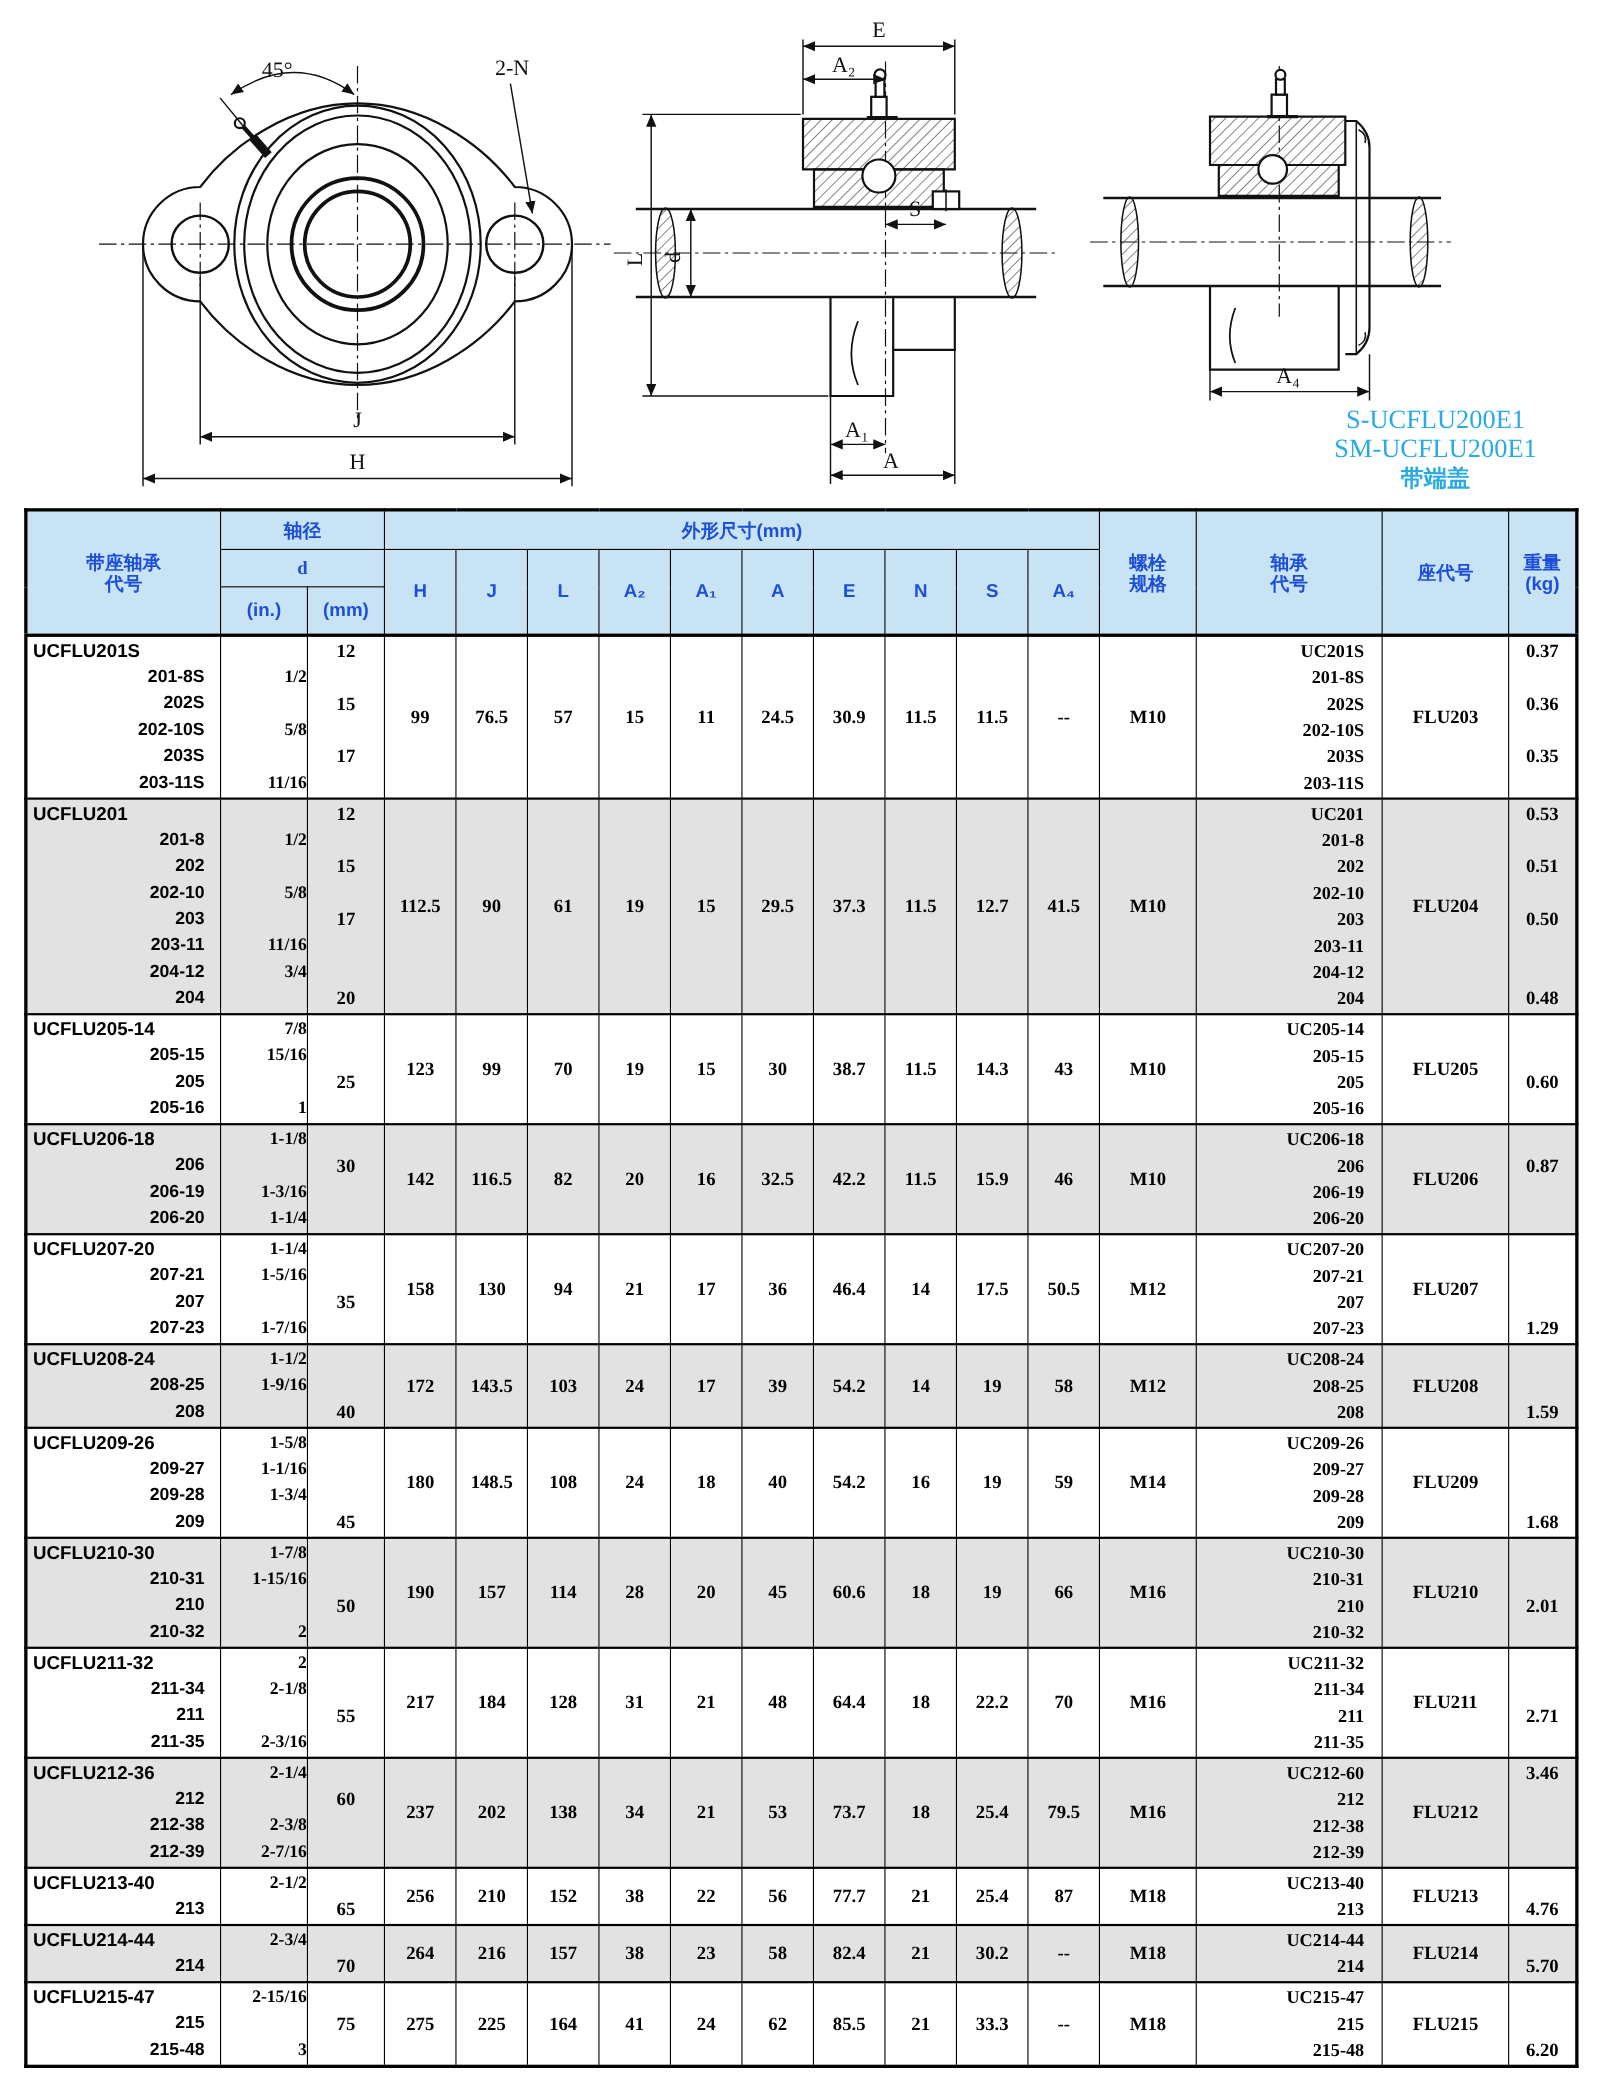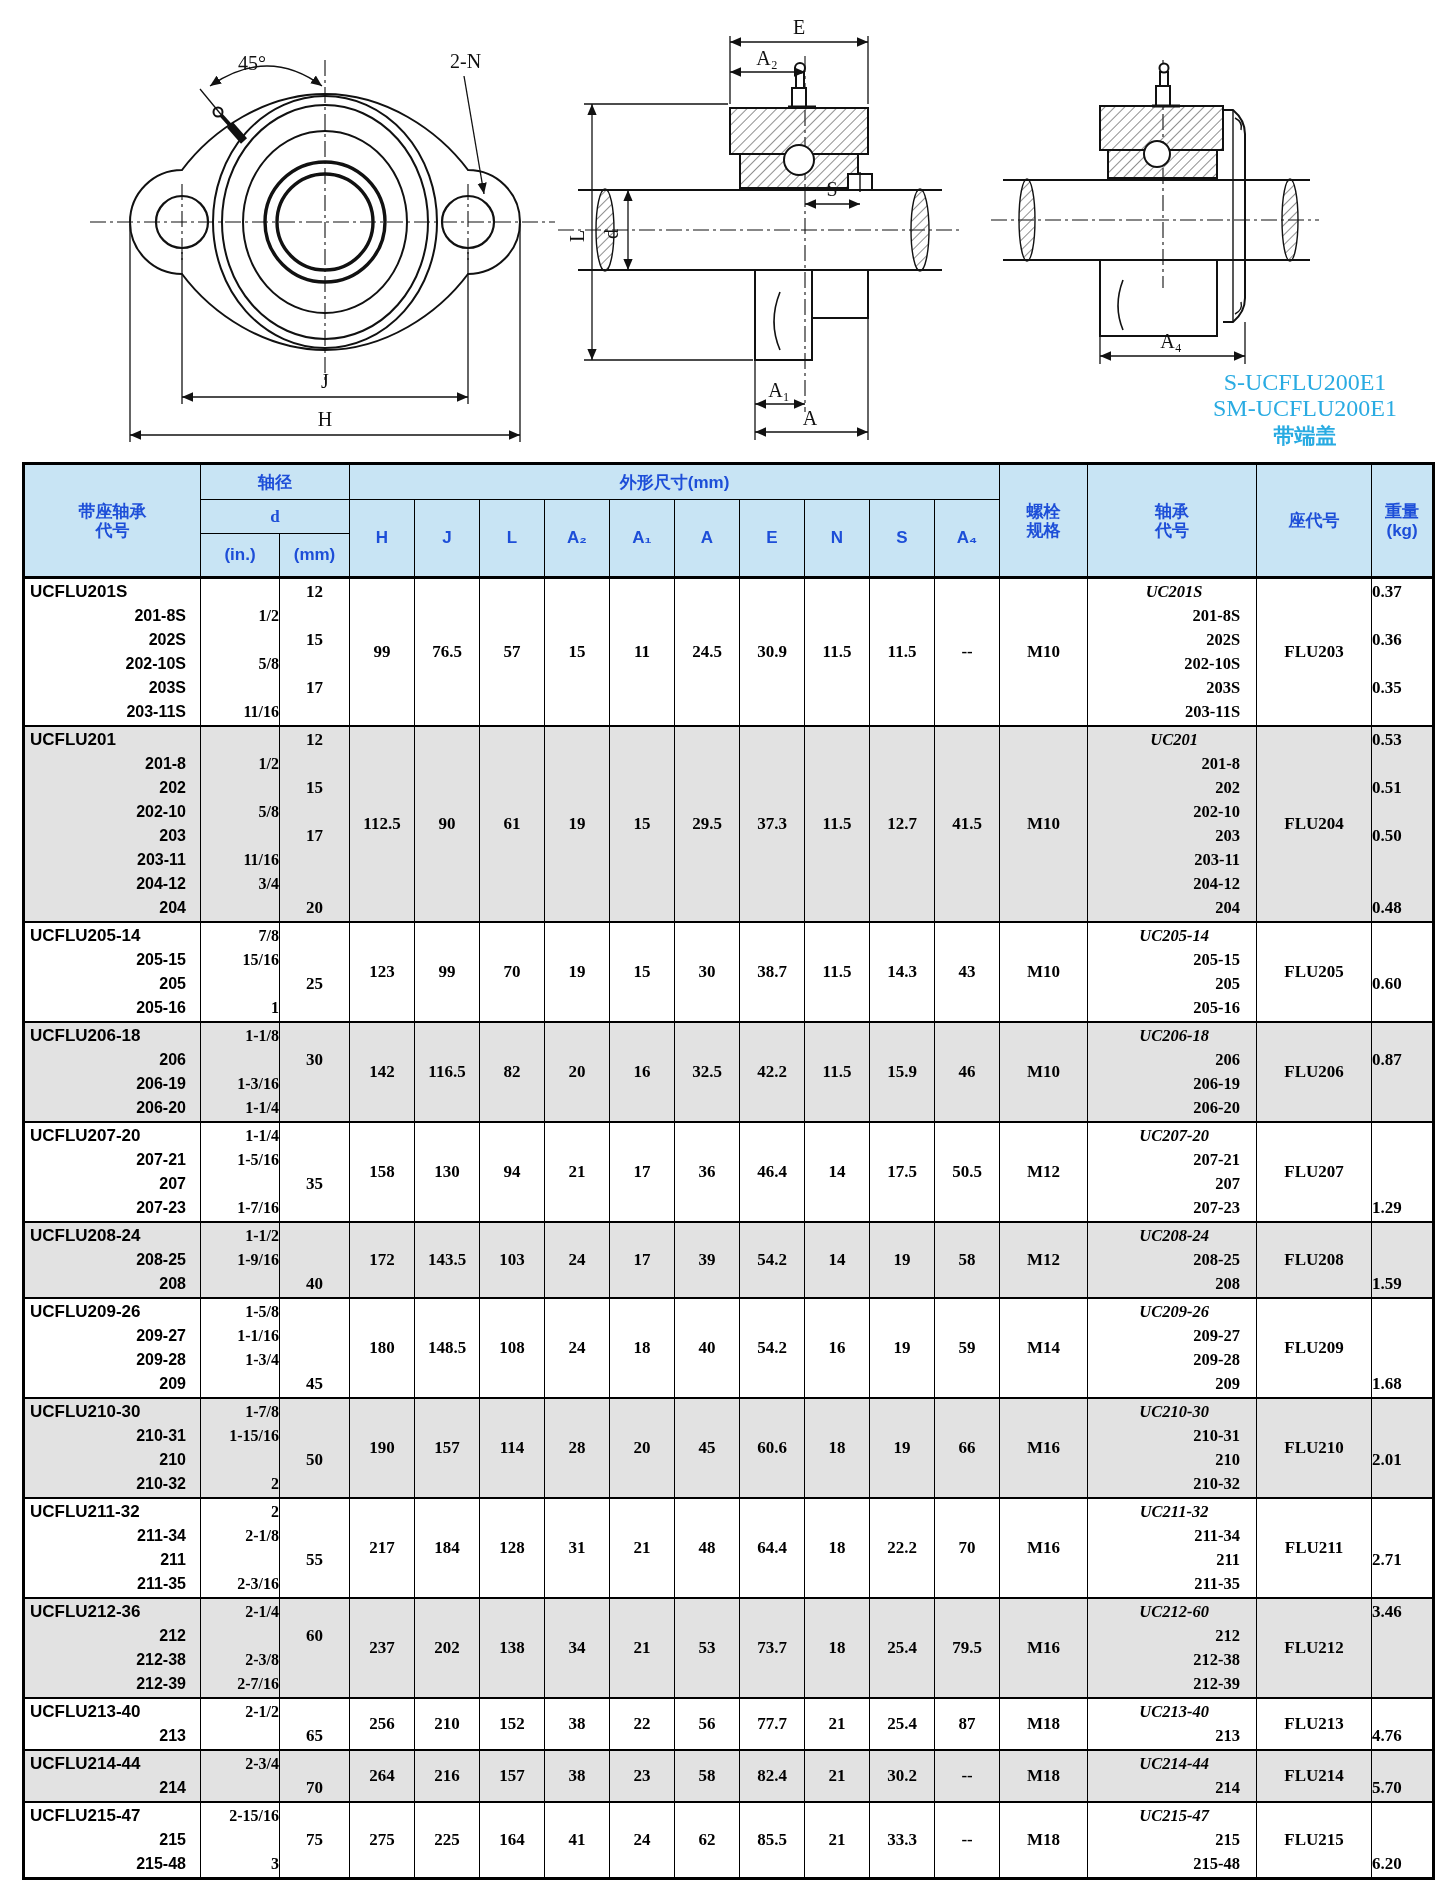--- a/index.html
+++ b/index.html
@@ -24,24 +24,24 @@
   tbody td{border-left:1.6px solid #000;border-right:1.6px solid #000;padding:0;vertical-align:middle;background:#fff;}
   tbody tr.shaded td{background:#E2E2E2;}
   .lines-cell{padding:1px 0;}
   .line{height:24px;line-height:24px;white-space:nowrap;font-weight:bold;font-size:17px;
         font-family:"Liberation Serif","DejaVu Serif",serif;}
   .codecol .line{font-family:"Liberation Sans","DejaVu Sans",sans-serif;font-size:16px;text-align:right;padding-right:14px;}
   .codecol .line.first{text-align:left;padding-left:5px;font-size:17px;}
   .incol .line{text-align:right;padding-left:8px;font-size:16px;}
   .mmcol .line{text-align:center;}
   .brgcol .line{font-size:16.5px;text-align:right;padding-right:16px;}
-  .brgcol .line.first{text-align:center;padding-left:20px;font-style:italic;}
+  .brgcol .line.first{text-align:right;padding-left:20px;}
   .dimcol,.boltcol,.seatcol{text-align:center;font-weight:bold;font-size:17px;
         font-family:"Liberation Serif","DejaVu Serif",serif;}
-  .wtcol .line{}
+  .wtcol .line{text-align:center;}
 </style>
 </head>
 <body>
 
 <div class="sheet">
 
   <svg width="0" height="0" style="position:absolute" aria-hidden="true">
     <defs>
       <marker id="mA" viewBox="0 0 10 10" refX="9.5" refY="5" markerWidth="9" markerHeight="9" orient="auto-start-reverse">
         <path d="M0,1 L9.5,5 L0,9 Z" fill="#111"></path>

